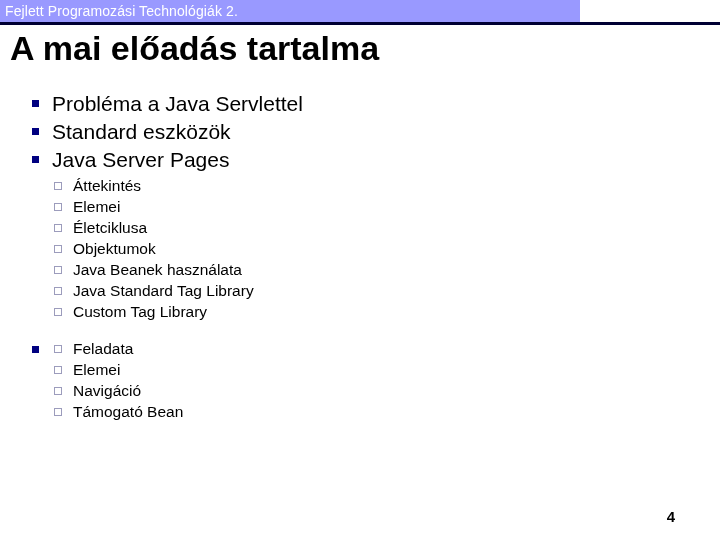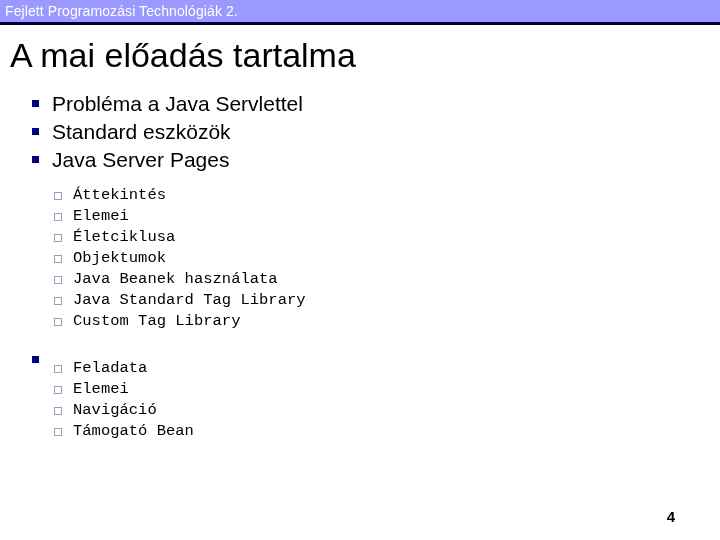--- a/index.html
+++ b/index.html
@@ -13,21 +13,21 @@
     font-family: "Liberation Sans", sans-serif;
     overflow: hidden;
     position: relative;
   }
 
   
   #header-band {
     position: absolute;
     left: 0;
     top: 0;
-    width: 720px;
+    width: 580px;
     height: 22px;
     background: #9999ff;
     box-sizing: border-box;
   }
   #header-title {
     position: absolute;
     left: 5px;
     top: 3px;
     font-size: 14px;
     line-height: 16px;
@@ -41,26 +41,26 @@
     top: 22px;
     width: 720px;
     height: 3px;
     background: #000033;
   }
 
   
   #slide-title {
     position: absolute;
     left: 10px;
-    top: 35px;
+    top: 28px;
     font-size: 34px;
     line-height: 40px;
     color: #000000;
     white-space: nowrap;
-    font-weight: normal;
+    font-weight: bold;
     margin: 0;
   }
 
   
   #outline {
     position: absolute;
     left: 0;
     top: 90px;
     width: 604px;
   }
@@ -83,23 +83,22 @@
     position: absolute;
     left: 32px;
     top: 10px;
     width: 7px;
     height: 7px;
     background: #000080;
   }
 
   ul.lvl2 {
     list-style: none;
-    margin: 12px 0 3px 0;
+    margin: 2px 0 3px 0;
     padding: 0;
-    font-family: Liberation Mono, monospace;
   }
   li.item-l2 {
     position: relative;
     padding-left: 73px;
     margin: 0;
     font-size: 15.5px;
     line-height: 21px;
     color: #000000;
     white-space: nowrap;
   }

